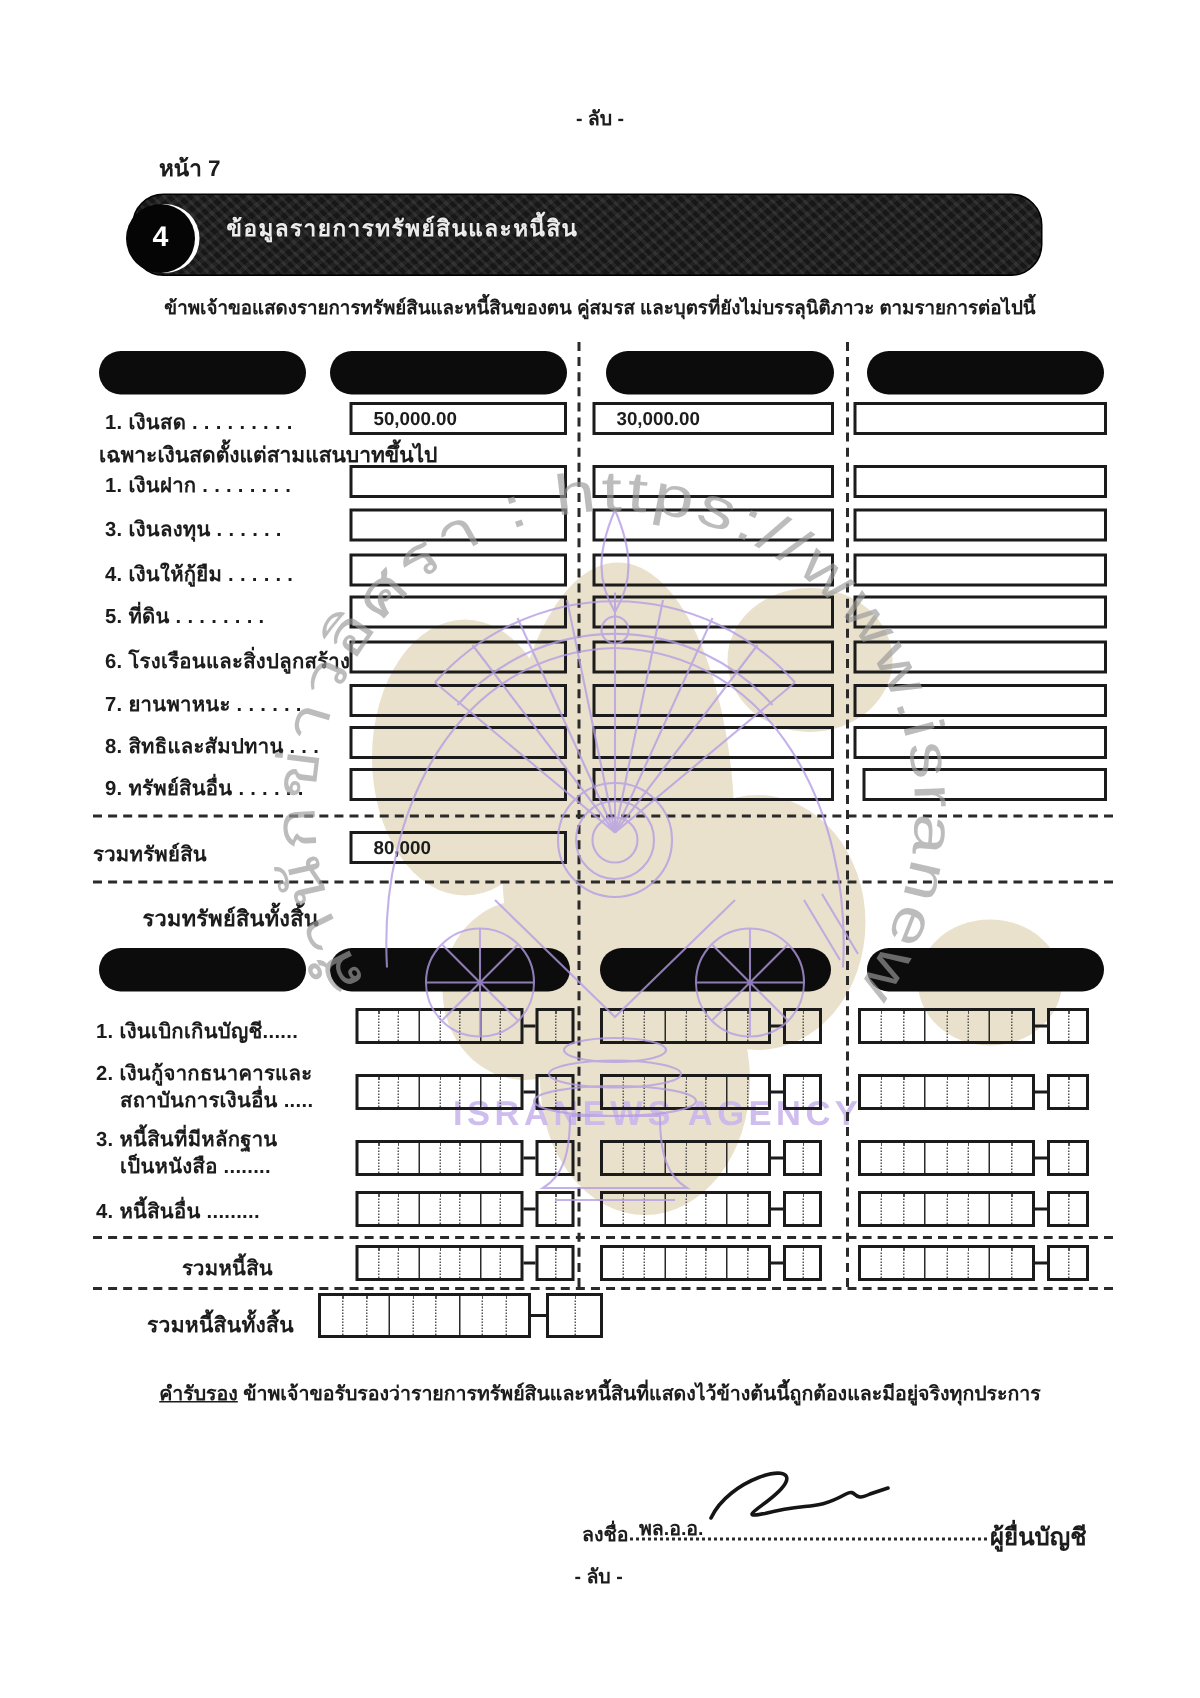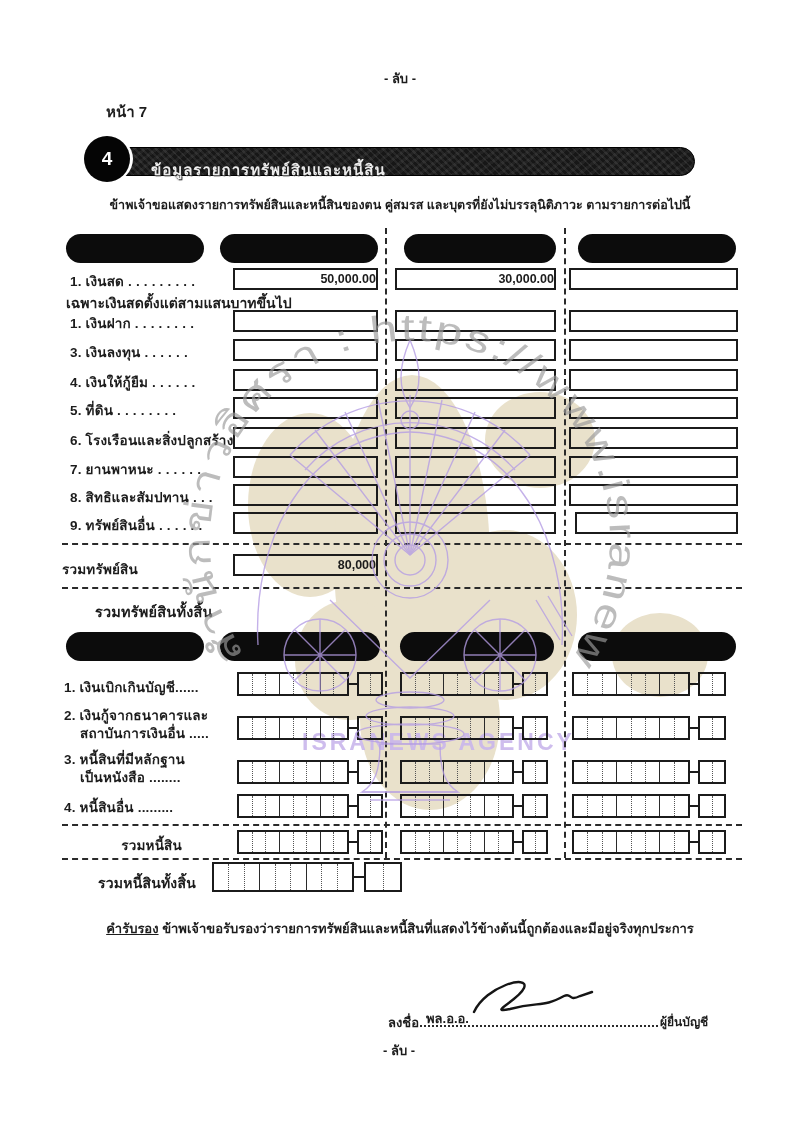--- a/index.html
+++ b/index.html
@@ -3,26 +3,26 @@
 <meta charset="utf-8">
 <style>
   html,body{margin:0;padding:0;background:#888;}
   .page{position:relative;width:800px;height:1132px;margin:0 auto;background:#ffffff;
         font-family:"Liberation Sans",sans-serif;color:#1c1c1c;overflow:hidden;}
   .abs{position:absolute;}
   .ctr{left:0;right:0;text-align:center;}
   .b{font-weight:bold;}
   .lbl{font-weight:bold;font-size:13.5px;white-space:nowrap;letter-spacing:.2px;}
   .small-note{font-size:14px;font-weight:bold;white-space:nowrap;}
-  .vbox{border:2px solid #1b1b1b;height:22px;box-sizing:border-box;background:transparent;text-align:right;}
+  .vbox{border:2px solid #1b1b1b;height:22px;box-sizing:border-box;background:transparent;}
   .vbox span{display:block;font-size:12.5px;font-weight:bold;line-height:18px;padding-left:14px;}
   .pill{background:#0c0c0c;height:29px;border-radius:15px;}
   .hdash{border-top:2px dashed #2a2a2a;height:0;}
   .vdash{border-left:2px dashed #2a2a2a;width:0;}
-  .banner{left:88px;top:147px;width:607px;height:29px;border-radius:21px;background-color:#171717;
+  .banner{left:88px;top:129px;width:607px;height:55px;border-radius:21px;background-color:#171717;
           background-image:repeating-linear-gradient(45deg,rgba(255,255,255,.07) 0 2px,transparent 2px 5px),
                            repeating-linear-gradient(-38deg,rgba(255,255,255,.05) 0 3px,transparent 3px 7px);
           border:1px solid #000;box-sizing:border-box;}
   .banner-title{position:absolute;left:62px;top:10px;color:#ececec;font-weight:bold;font-size:15px;
           letter-spacing:1px;text-shadow:0 0 2px #000,1px 1px 0 #333;white-space:nowrap;}
   .banner-num{left:84px;top:136px;width:46px;height:46px;border-radius:50%;background:#050505;
           color:#fff;font-weight:bold;font-size:19px;text-align:center;line-height:46px;
           box-shadow:3px 0 0 #fff;z-index:3;}
   .comb{display:flex;align-items:center;}
   .comb-main{display:flex;border:2px solid #1b1b1b;height:24px;box-sizing:border-box;background:transparent;}
@@ -481,21 +481,21 @@
     <span> </span>
     <span>ข้าพเจ้าขอรับรองว่ารายการทรัพย์สินและหนี้สินที่แสดงไว้ข้างต้นนี้ถูกต้องและมีอยู่จริงทุกประการ</span>
   </div>
 
   <div class="abs b" style="left:388px;top:1012px;font-size:13px">ลงชื่อ</div>
   <div class="abs sign-dots" style="left:420px;top:1010px;width:238px;height:15px"></div>
   <div class="abs b" style="left:426px;top:1008px;font-size:13px">พล.อ.อ.</div>
   <svg class="abs" style="left:468px;top:972px" width="130" height="48" viewBox="0 0 130 48" xmlns="http://www.w3.org/2000/svg">
     <path d="M6,40 C18,14 62,2 56,16 C51,28 18,42 42,37 C72,29 74,36 96,24 C104,20 100,30 112,24 L124,20" fill="none" stroke="#151515" stroke-width="2.4" stroke-linecap="round"></path>
   </svg>
-  <div class="abs b" style="left:660px;top:1012px;font-size:12px">ผู้ยื่นบัญชี</div>
+  <div class="abs b" style="left:660px;top:1012px;font-size:16px">ผู้ยื่นบัญชี</div>
   <div class="abs b" style="left:383px;top:1040px;font-size:13px">- ลับ -</div>
 
   <svg class="layer" style="z-index:5;opacity:.78" viewBox="0 0 800 1132" xmlns="http://www.w3.org/2000/svg">
     <defs>
         <path id="arcPath" d="M 246,655 A 200,200 0 1 1 574,655"></path>
       </defs>
     <g stroke="#b49ce4" fill="none" stroke-width="1.4">
       <path d="M410,340 C398,368 398,388 410,408 C422,388 422,368 410,340 Z"></path>
       <circle cx="410" cy="420" r="9"></circle>
       <g>

